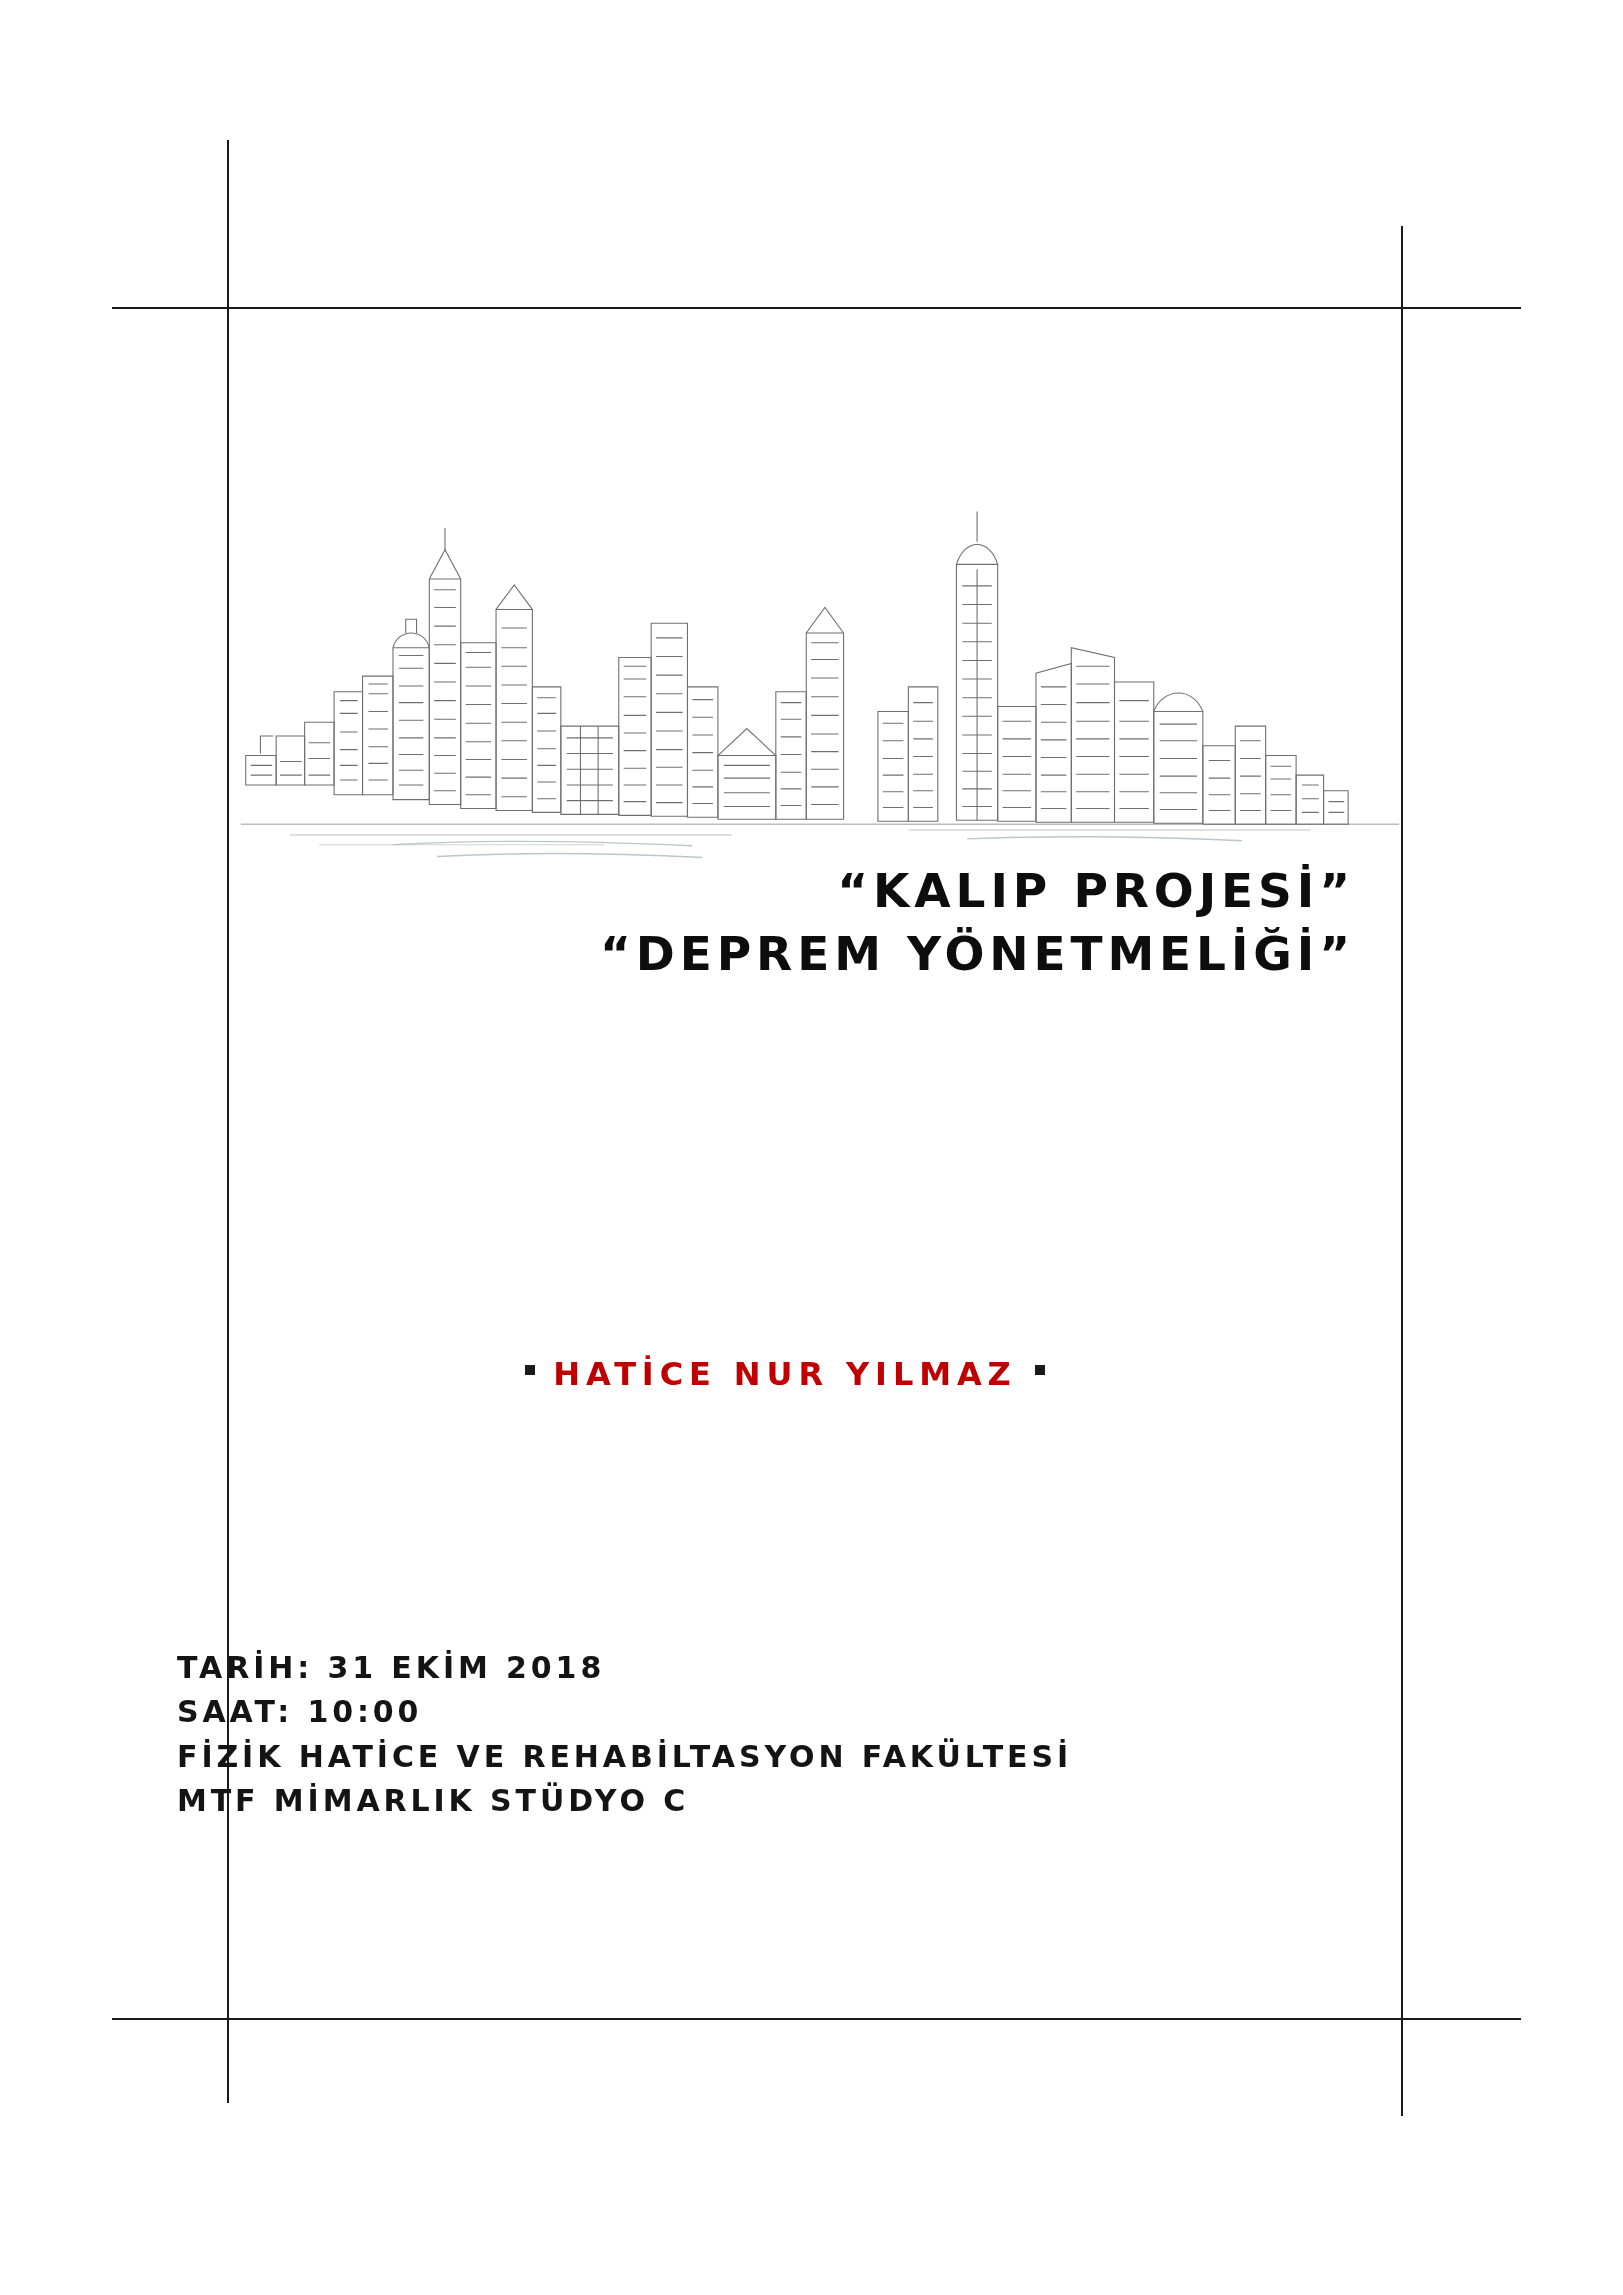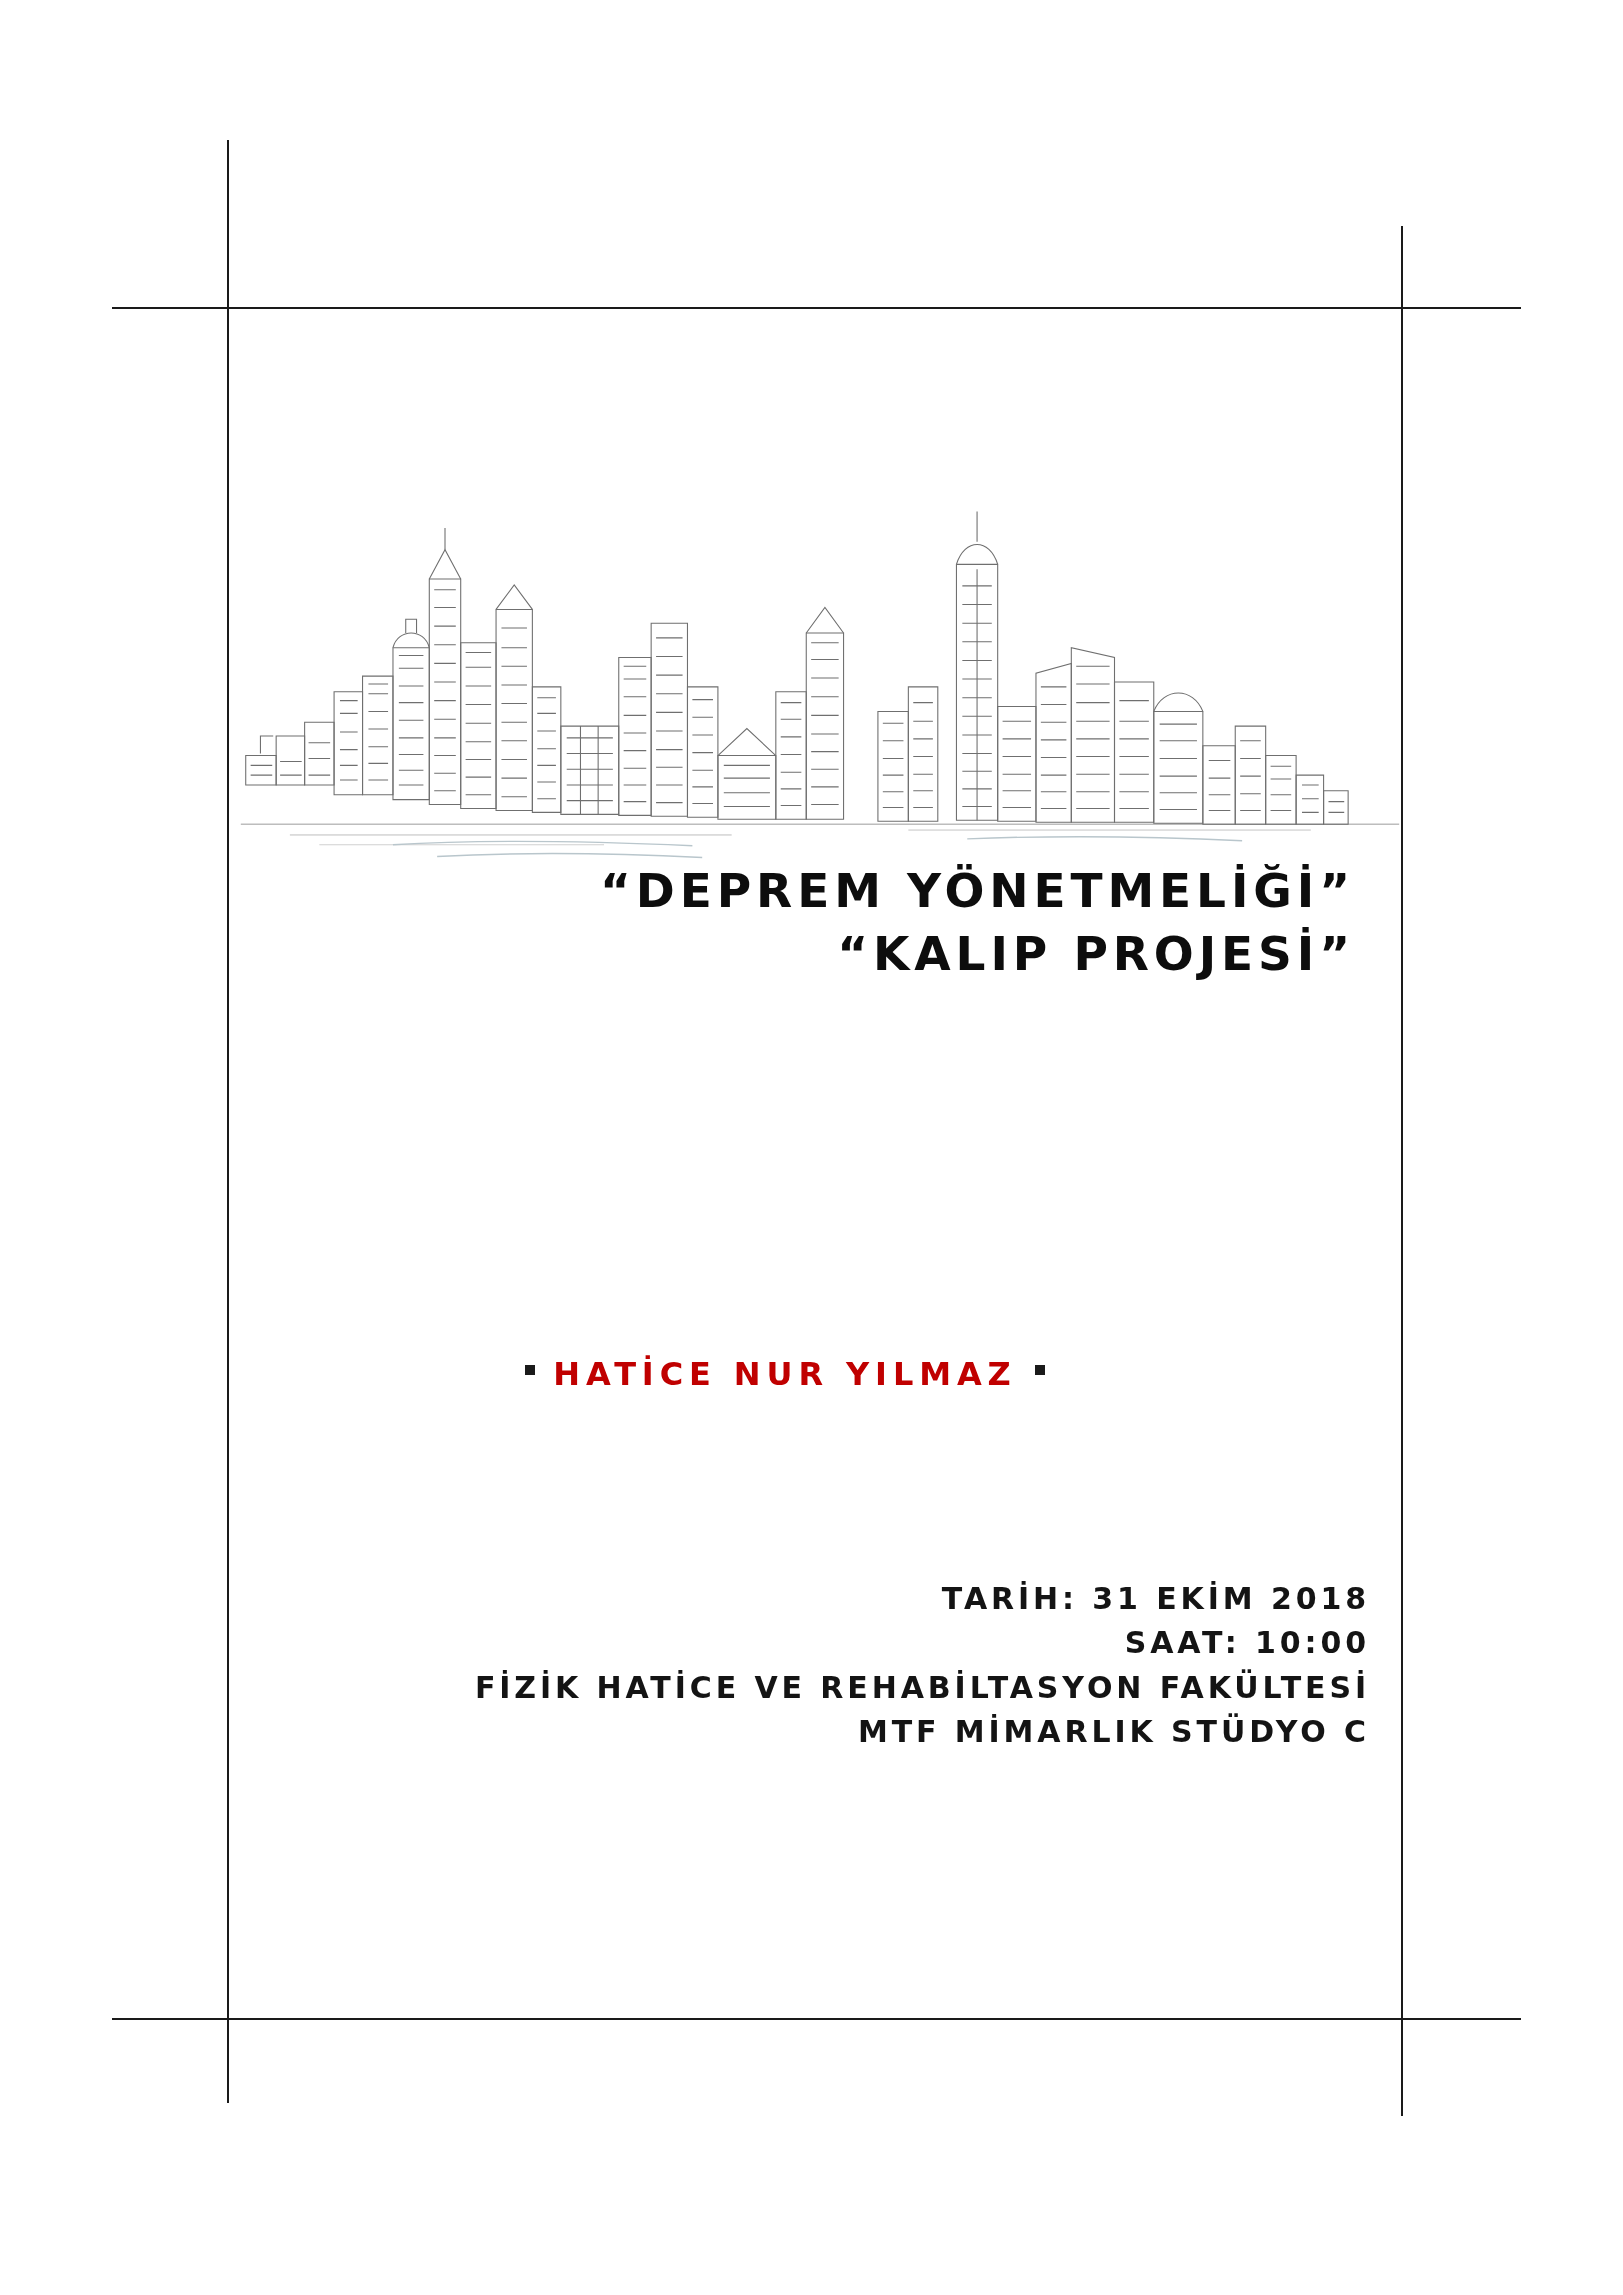--- a/index.html
+++ b/index.html
@@ -87,23 +87,23 @@
     height: 9.8px;
     background: #1a1a1a;
     vertical-align: middle;
     margin: 0 18.7px 8.8px 18.7px;
   }
 
   
   .details {
     position: absolute;
     left: 177px;
-    top: 1577px;
+    top: 1646px;
     width: 1193px;
-    text-align: right;
+    text-align: left;
   }
   .detail-line {
     font-family: "DejaVu Sans", sans-serif;
     font-weight: bold;
     font-size: 30px;
     letter-spacing: 3.9px;
     color: #141414;
     line-height: 1.48;
     white-space: nowrap;
   }
@@ -224,22 +224,22 @@
       </g>
       <g fill="none" stroke="#b9c6cc" stroke-width="3">
         <path d="M330 742 C520 730 760 736 940 744"></path>
         <path d="M420 766 C600 756 800 760 960 768"></path>
         <path d="M1500 730 C1700 722 1900 726 2060 734"></path>
       </g>
     </svg>
   </div>
 
   <div class="titles">
+    <div class="title-line title-1">“KALIP PROJESİ”</div>
     <div class="title-line title-2">“DEPREM YÖNETMELİĞİ”</div>
-    <div class="title-line title-1">“KALIP PROJESİ”</div>
   </div>
 
   <div class="presenter-row">
     <span class="bullet-sq"></span><span class="presenter-name">HATİCE NUR YILMAZ</span><span class="bullet-sq"></span>
   </div>
 
   <div class="details">
     <div class="detail-line">TARİH: 31 EKİM 2018</div>
     <div class="detail-line">SAAT: 10:00</div>
     <div class="detail-line">FİZİK HATİCE VE REHABİLTASYON FAKÜLTESİ</div>

